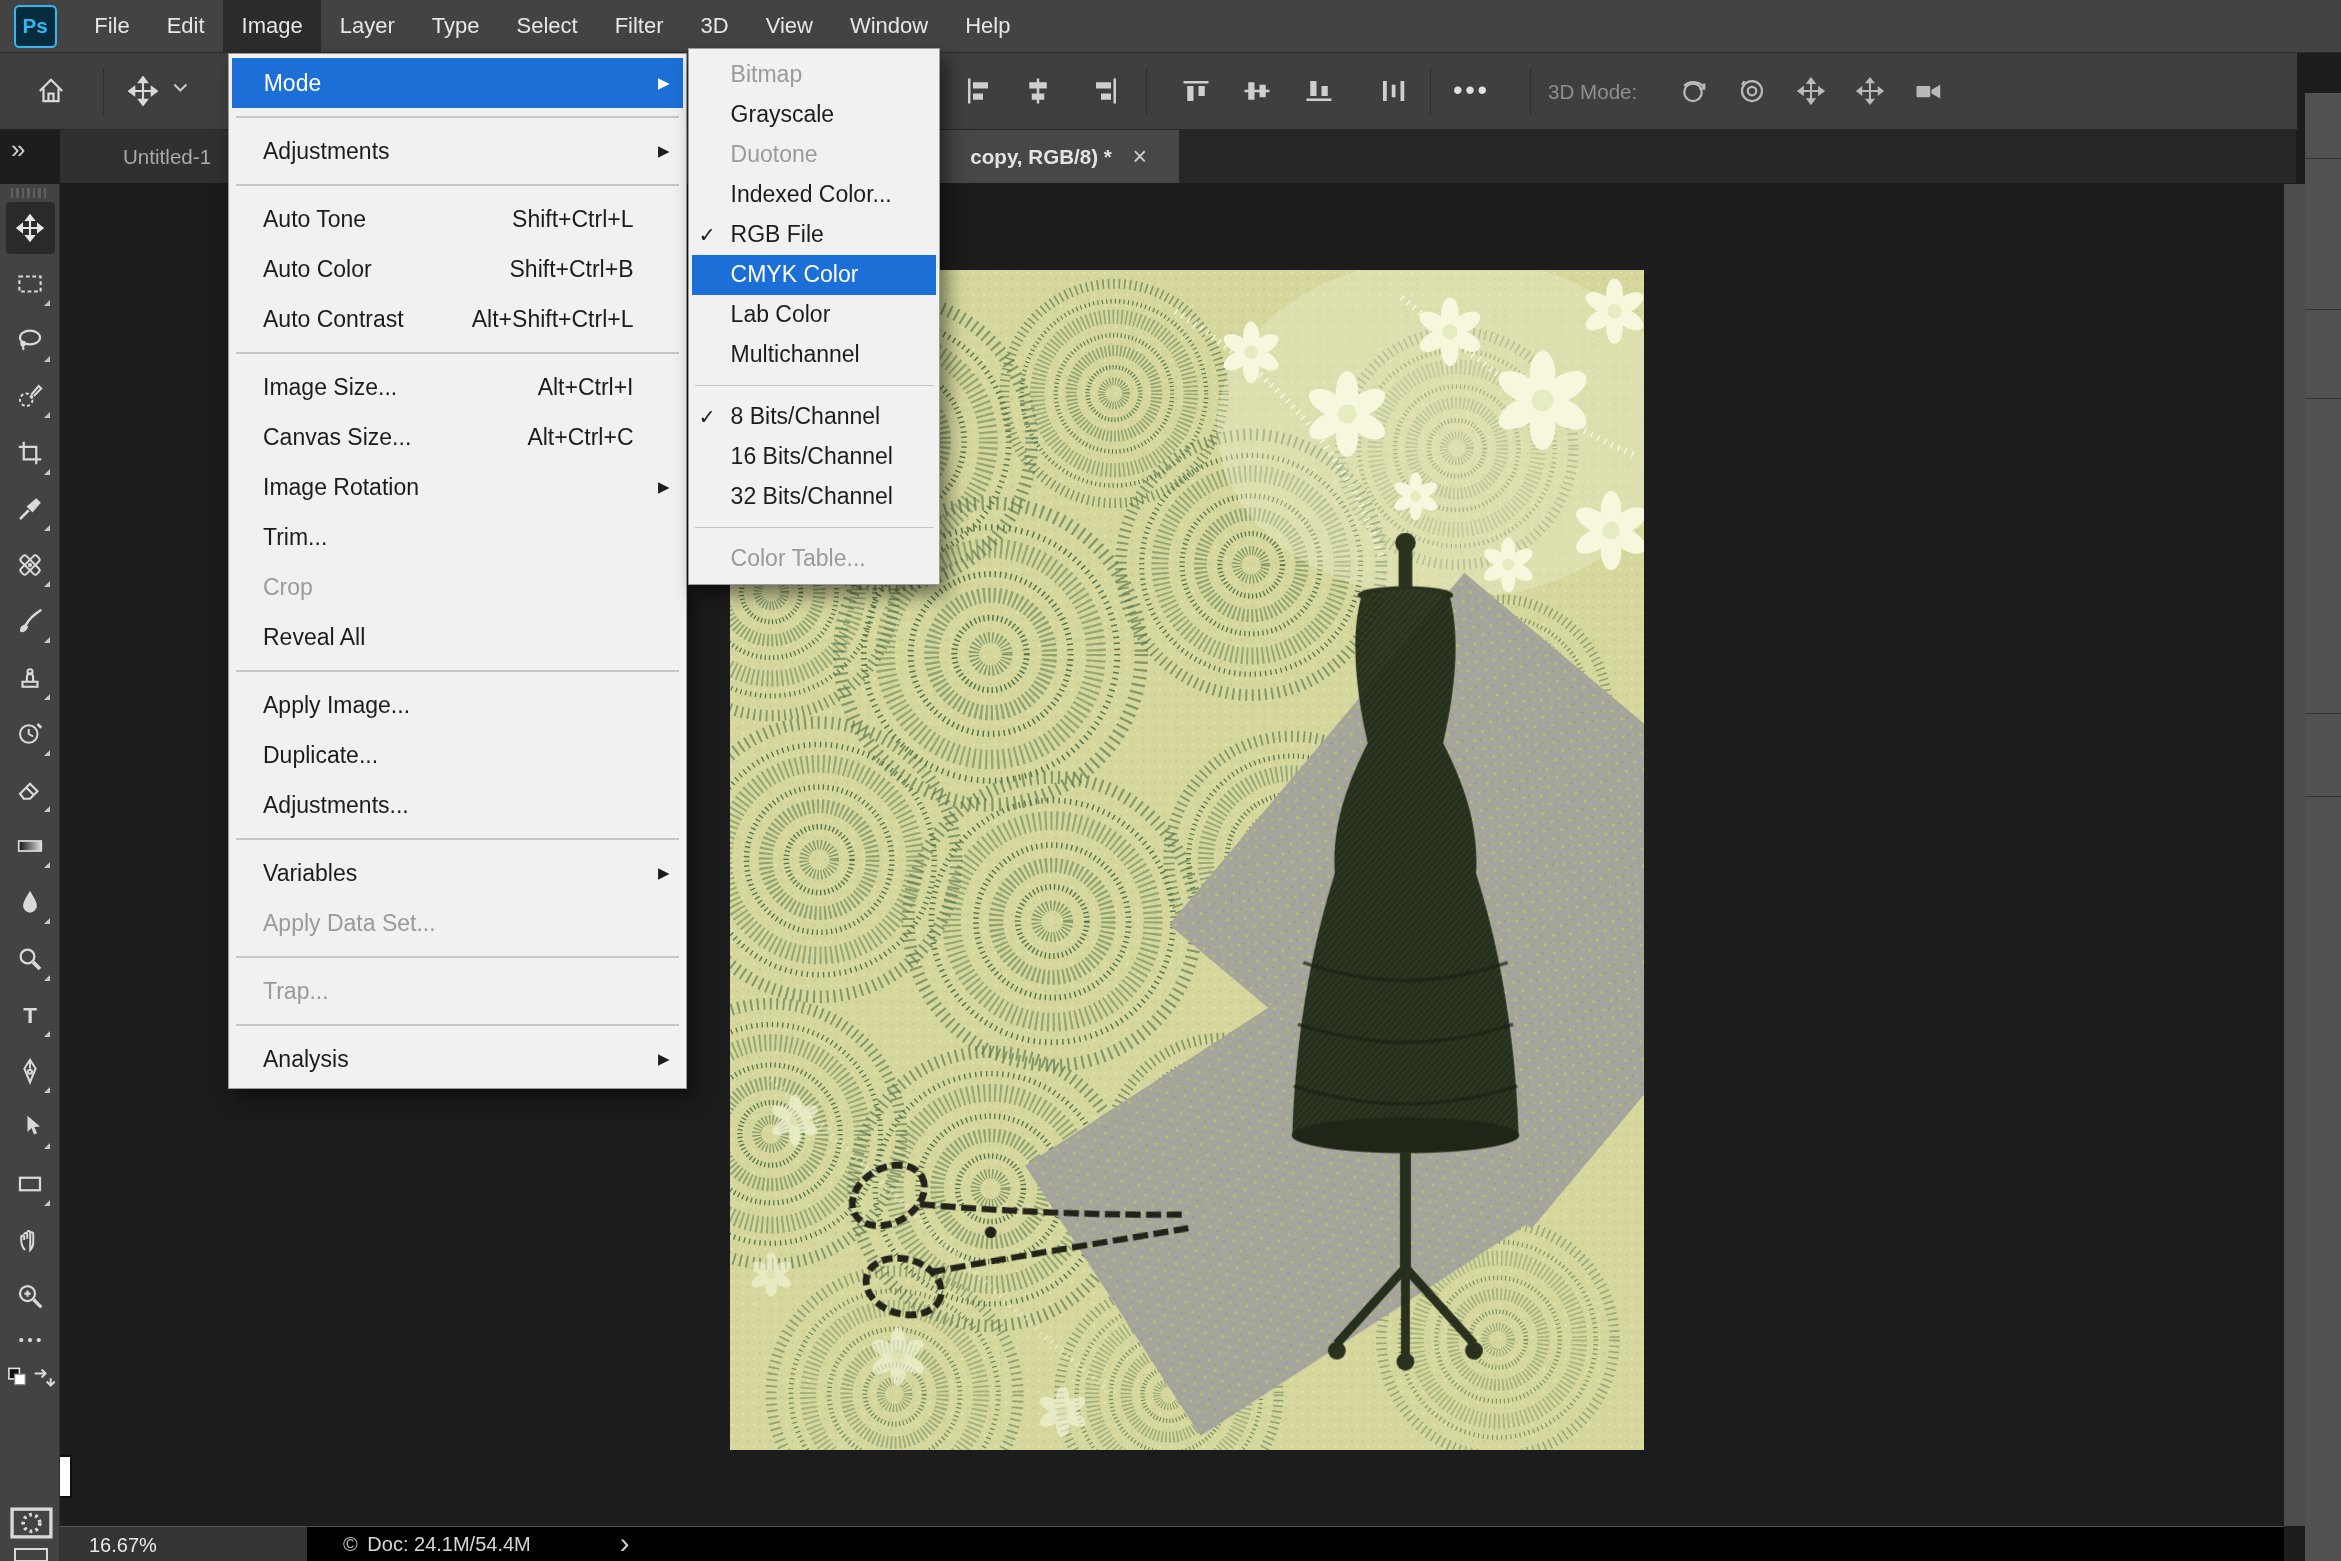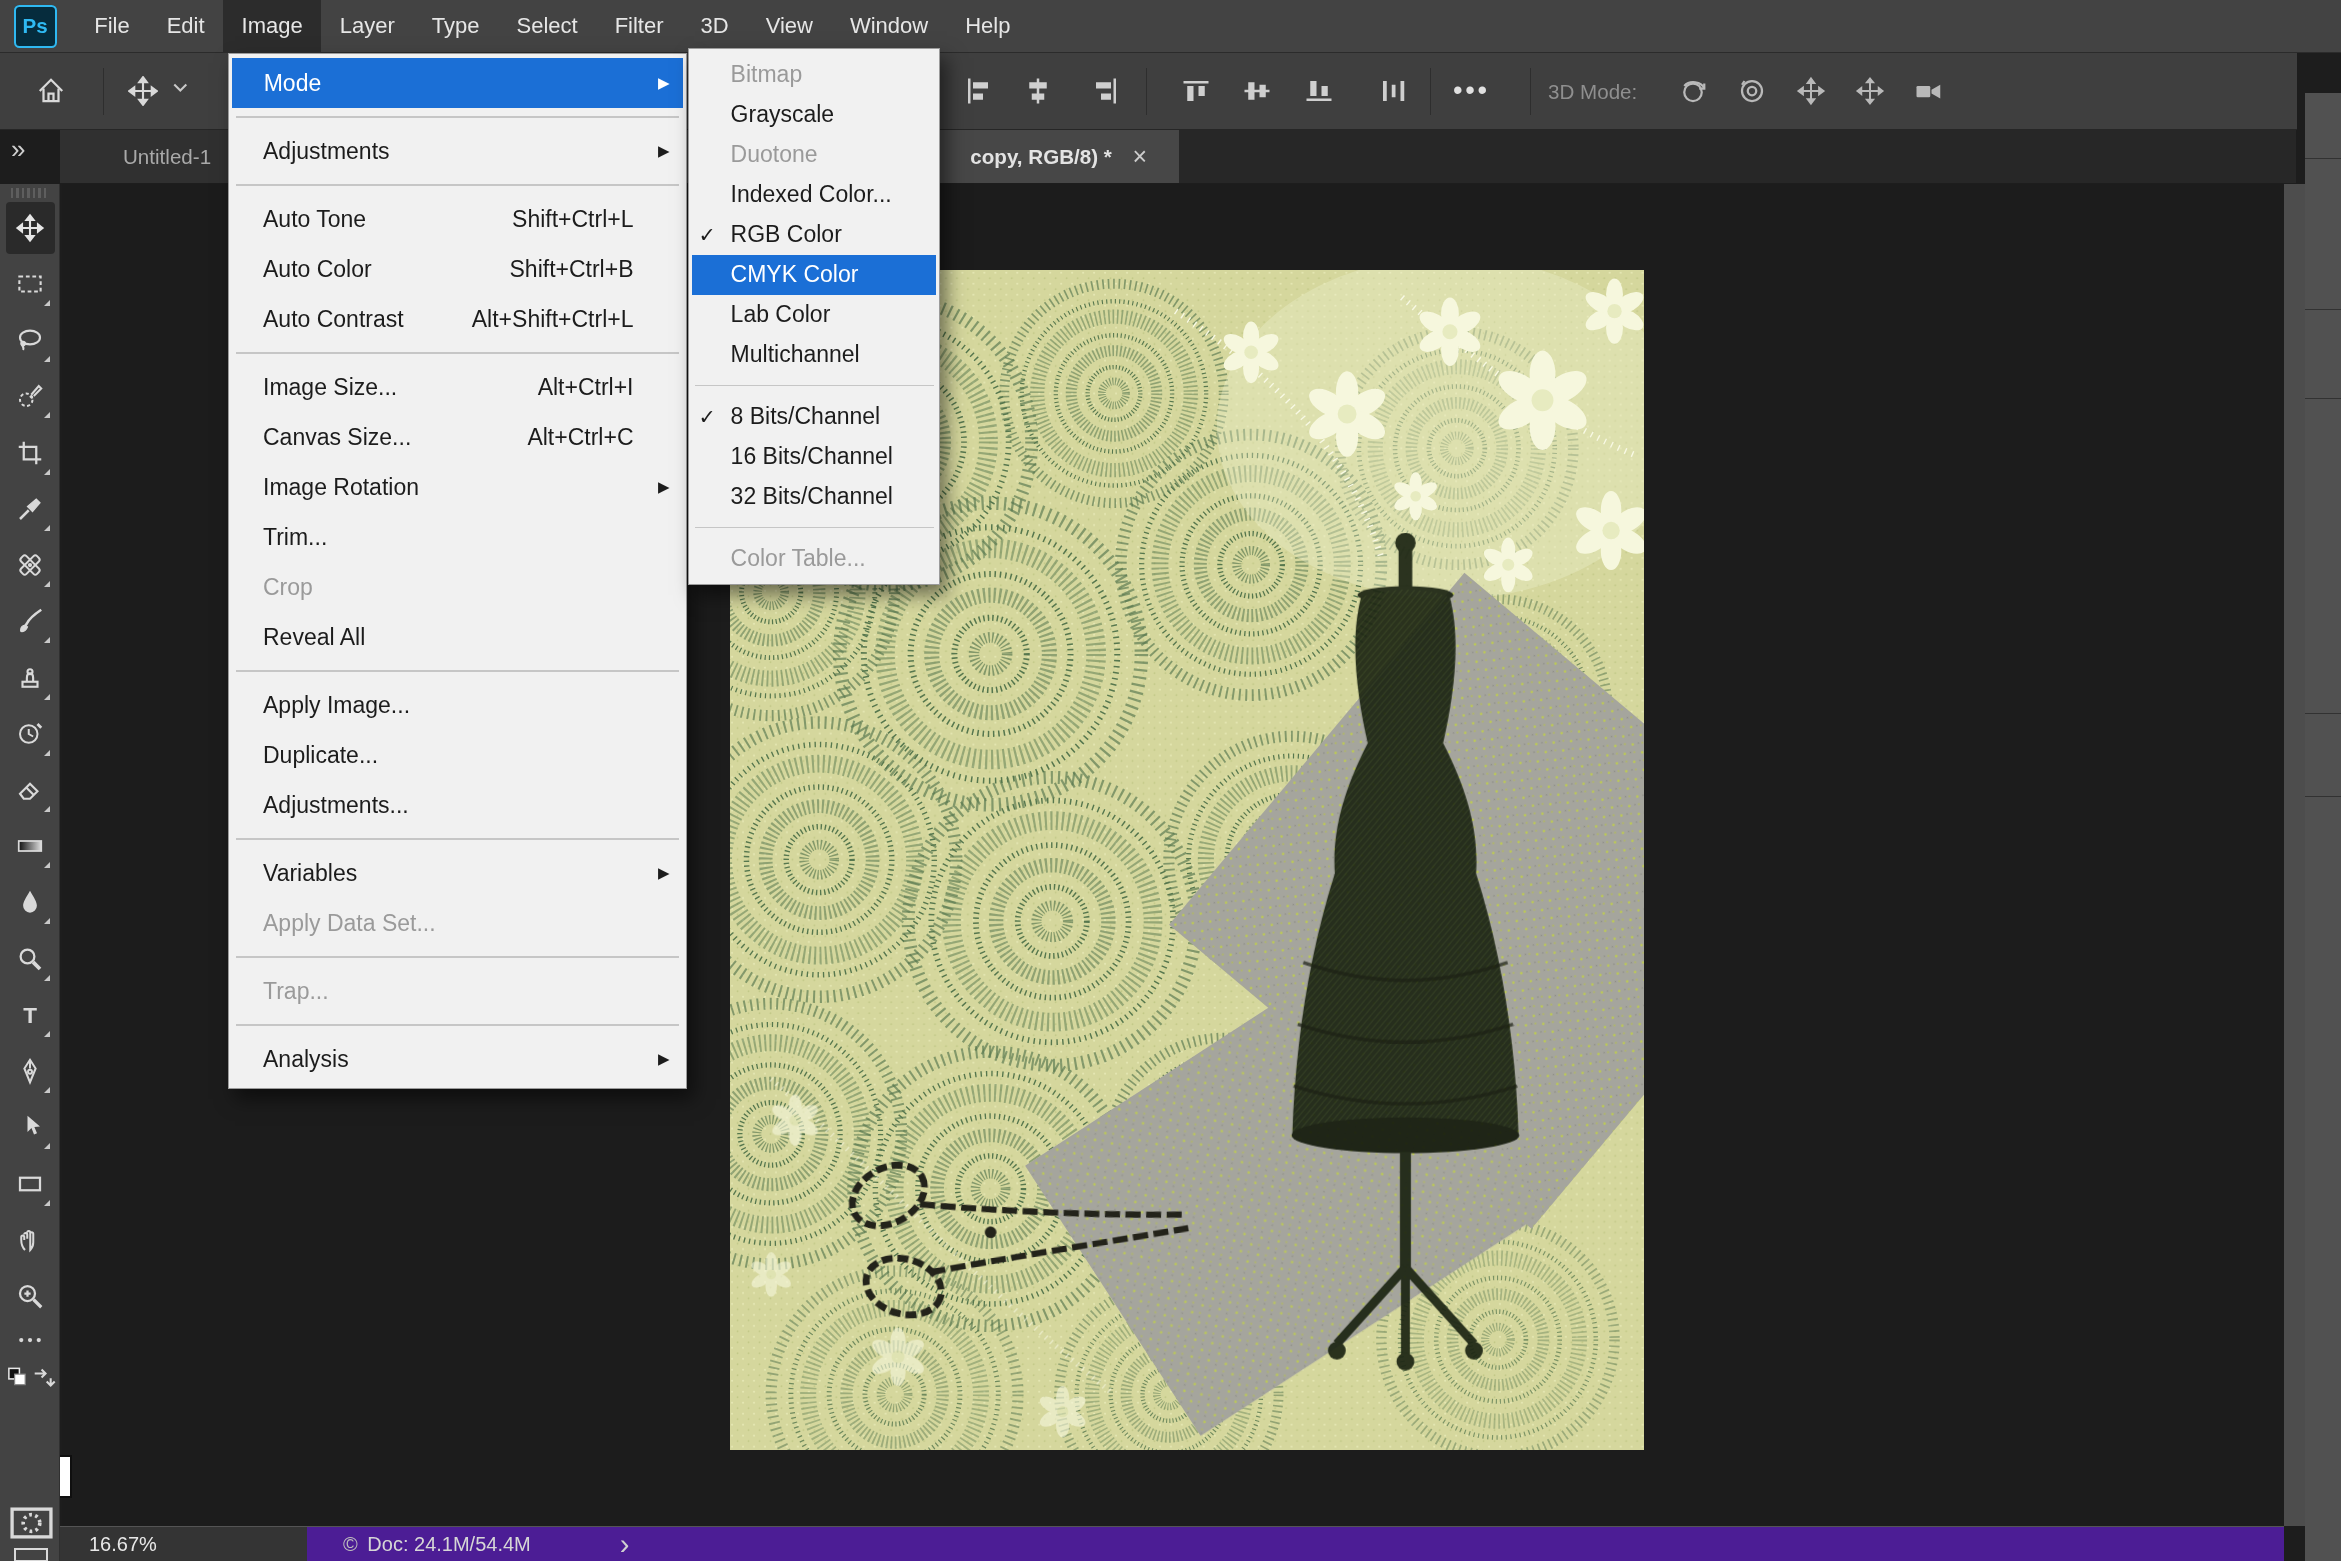--- a/index.html
+++ b/index.html
@@ -51,22 +51,22 @@
                background:#ffffff; border:2.7px solid #0f0f0f; }
 
   
   #docarea { left:62px; top:184px; width:2223px; height:1342px; background:#1c1c1c; }
   #canvas-wrap { left:730px; top:270px; width:914px; height:1180px; z-index:1; }
   #scroll-strip { left:2284px; top:184px; width:20.6px; height:1342px; background:#4d4d4d; }
   #right-dock { left:2305px; top:93px; width:37px; height:1469px; background:#515151; }
   .dock-div { position:absolute; left:0; width:37px; height:1.4px; background:#323232; }
 
   
-  #statusbar { left:60px; top:1526px; width:2224px; height:36px; background:#4c1d95;
-               border-top:1.4px solid #545454; display:flex; align-items:center; }
+  #statusbar { left:60px; top:1526px; width:2224px; height:36px; background:#000000;
+               border-top:1.4px solid #545454; display:flex; }
   #zoom-box { width:247px; height:36px; background:#343434; display:flex;
               align-items:center; padding-left:29px; color:#e8e8e8; font-size:20px; }
   #doc-info { margin-left:36px; color:#d6d6d6; font-size:20px; display:flex; gap:9.6px; align-items:center; }
   #doc-info .copy { color:#bdbdbd; }
   #status-chevron { margin-left:89px; color:#d0d0d0; font-size:29px; }
 
   
   #image-menu { left:228px; top:53px; width:459px; background:#f1f1f1;
                 border:1.4px solid #9b9b9b; box-shadow:6.9px 9.6px 18px rgba(0,0,0,.5);
                 z-index:60; padding:4.1px 0; }
@@ -619,21 +619,21 @@
   <div class="srow disabled">
     <span class="chk"></span>
       <span>Duotone</span>
   </div>
   <div class="srow">
     <span class="chk"></span>
       <span>Indexed Color...</span>
   </div>
   <div class="srow">
     <span class="chk">✓</span>
-    <span>RGB Color</span>
+    <span>RGB File</span>
   </div>
   <div class="srow hl">
     <span class="chk"></span>
       <span>CMYK Color</span>
   </div>
   <div class="srow">
     <span class="chk"></span>
       <span>Lab Color</span>
   </div>
   <div class="srow">

